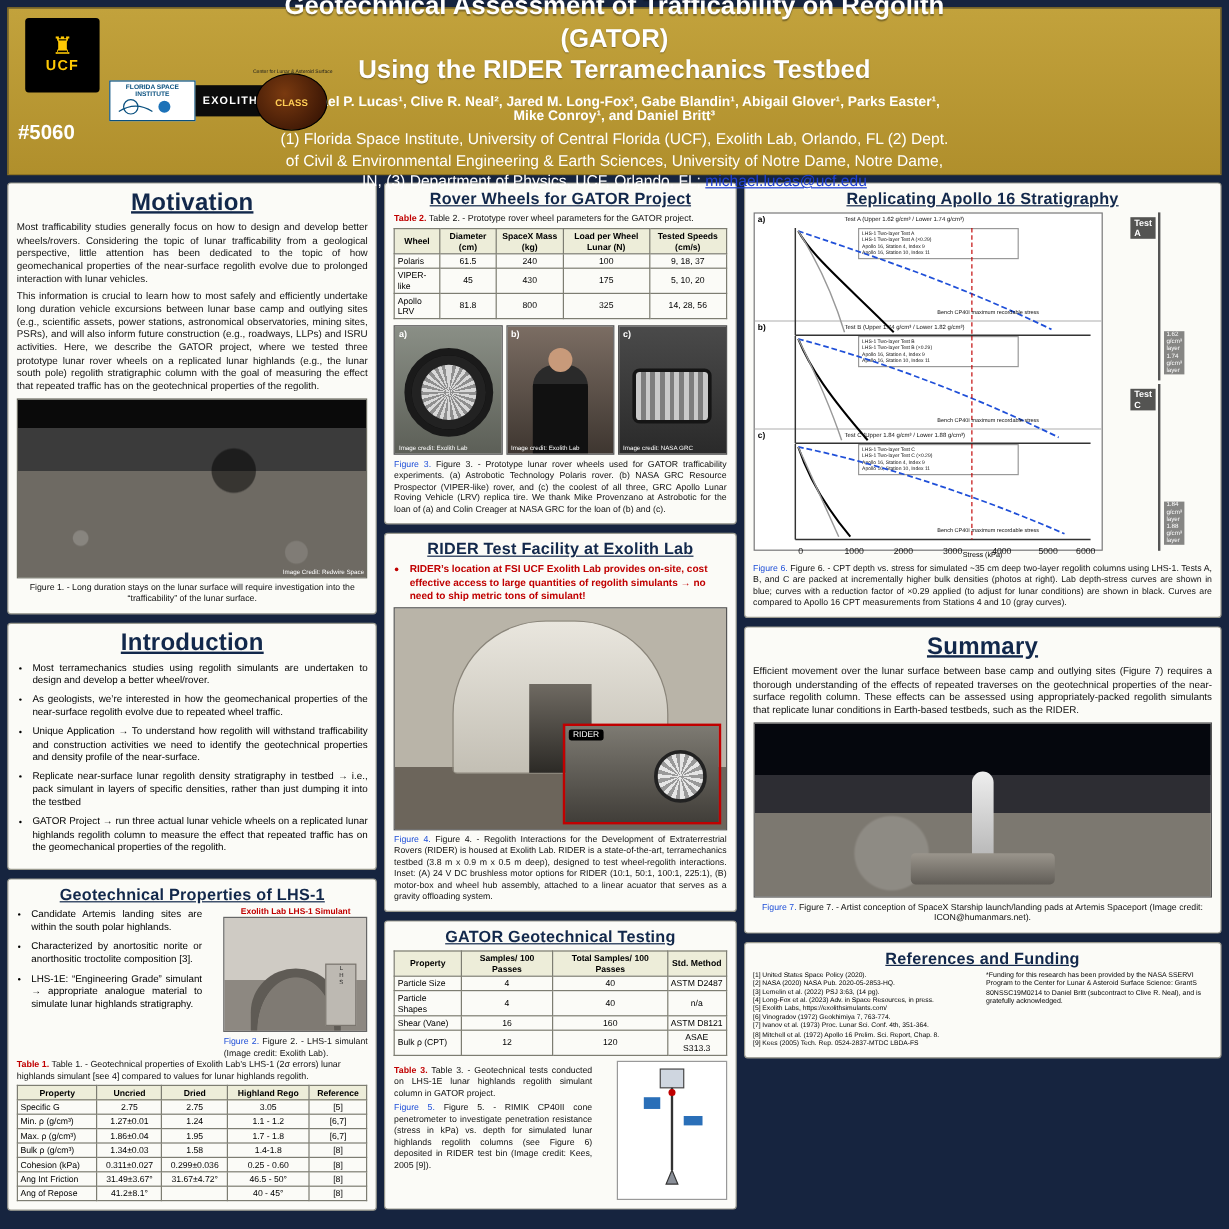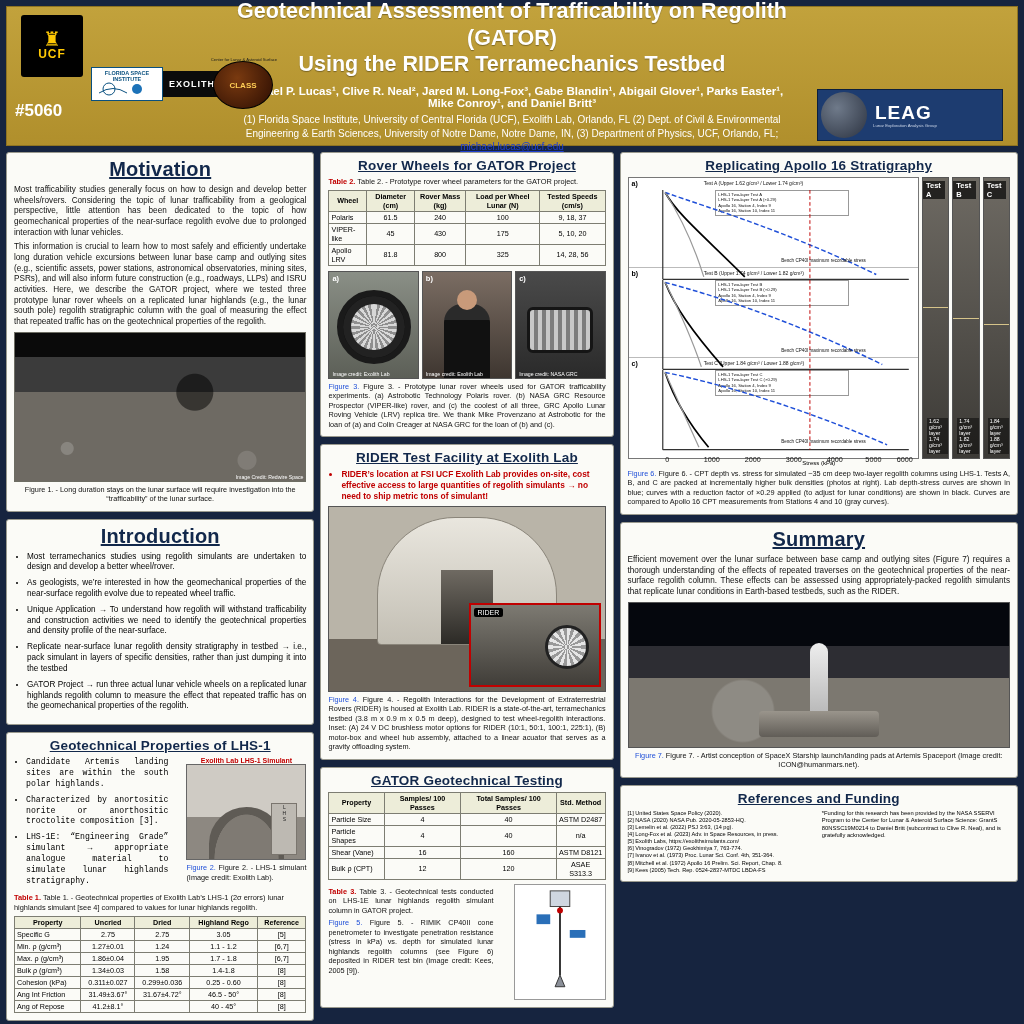--- a/index.html
+++ b/index.html
@@ -37,21 +37,21 @@
      display:flex; align-items:center; justify-content:center; color:#d4a017; font-weight:bold; font-size:27px; letter-spacing:-2px;}
   .leag { position:absolute; right:8px; top:78px; width:186px; height:52px; background:#1d3c70; border:1px solid #0b1f3d;
      display:flex; align-items:center; color:#fff; }
   .leag-moon { width:46px; height:46px; border-radius:50%; background:radial-gradient(circle at 35% 35%, #6f7a8a, #2b3240);
      margin-left:3px; flex:0 0 auto; }
   .leag-txt { font-size:19px; font-weight:bold; letter-spacing:1px; color:#fff; padding-left:8px; }
   .leag-sub { font-size:4.3px; color:#cbd6e8; line-height:1.15; padding-left:6px; }
   .title-wrap { width:560px; text-align:center; color:#fff; }
   .p-title { font-size:21.5px; font-weight:bold; line-height:1.22; text-shadow:0 1px 1px rgba(0,0,0,.35); }
   .p-authors { font-size:11.5px; font-weight:bold; margin-top:8px; color:#fff; }
-  .p-affil { font-size:10px; line-height:1.35; margin-top:4px; color:#fff; }
+  .p-affil { font-size:13px; line-height:1.35; margin-top:4px; color:#fff; }
   .p-affil a { color:#1f3fd0; }
 
   
   .cols { display:flex; gap:6px; margin-top:6px; }
   .col { display:flex; flex-direction:column; gap:7px; }
   .col1 { width:322px; }
   .col2 { width:306px; }
   .col3 { width:416px; }
 
   .card {
@@ -124,21 +124,21 @@
     background:linear-gradient(180deg,#6f6a62,#2c2a26); }
   .rider-inset { position:absolute; right:4px; bottom:4px; width:132px; height:84px; border:2px solid #c00000;
     background:linear-gradient(180deg,#7d7a72,#413e39); overflow:hidden; }
   .rider-badge { position:absolute; left:3px; top:3px; font-size:7px; color:#fff; background:#000; padding:1px 4px; border-radius:2px;}
   .rider-wheel { position:absolute; right:10px; top:20px; width:44px; height:44px; border-radius:50%;
     background:repeating-conic-gradient(#e6e6e6 0 12deg,#999 12deg 24deg); border:3px solid #222; }
 
   
   .strat { display:flex; gap:3px; height:282px; }
   .strat-left { flex:1; background:#fff; border:1px solid #777; position:relative; }
-  .strat-right { width:88px; display:flex; flex-direction:row; gap:3px; }
+  .strat-right { width:88px; display:flex; flex-direction:column; gap:3px;align-items:center; }
   .strat-img { flex:1; position:relative; background:linear-gradient(180deg,#6e6a63,#3c3a36); border:1px solid #555; }
   .strat-img .lbl { position:absolute; right:3px; top:3px; font-size:7.5px; font-weight:bold; color:#fff;
      background:#000a; padding:0 3px; }
   .strat-img .band { position:absolute; left:0; right:0; height:1px; background:#d6c48a; }
   .strat-img .note { position:absolute; left:4px; bottom:4px; font-size:5.2px; color:#fff; background:#0007; padding:0 2px;}
   .sub { position:relative; height:90px; border-bottom:1px solid #bbb; }
   .sub .ttl { position:absolute; left:26%; top:2px; font-size:5px; color:#111; }
   .sub .panel-id { position:absolute; left:3px; top:2px; font-size:7px; font-weight:bold; }
   .sub .legend { position:absolute; left:30%; top:12px; width:46%; height:26px; border:1px solid #999; background:#fff;
      font-size:4.2px; padding:1px 2px; color:#111; line-height:1.25; }
@@ -210,27 +210,20 @@
       <div class="p-authors">Michael P. Lucas¹, Clive R. Neal², Jared M. Long-Fox³, Gabe Blandin¹, Abigail Glover¹, Parks Easter¹, Mike Conroy¹, and Daniel Britt³</div>
       <div class="p-affil">
         <span>(1) Florida Space Institute, University of Central Florida (UCF), Exolith Lab, Orlando, FL (2) Dept. of Civil &amp; Environmental Engineering &amp; Earth Sciences, University of Notre Dame, Notre Dame, IN, (3) Department of Physics, UCF, Orlando, FL;</span>
         <a href="#">michael.lucas@ucf.edu</a>
       </div>
     </div>
 
     <div class="poster-num">#5060</div>
 
     <div class="hdr-right">
-      <div class="leag">
-        <div class="leag-moon"></div>
-        <div>
-          <div class="leag-txt">LEAG</div>
-          <div class="leag-sub">Lunar Exploration Analysis Group</div>
-        </div>
-      </div>
     </div>
   </div>
 
   <div class="cols">
 
     <div class="col col1">
 
       <div class="card">
         <h2>Motivation</h2>
         <p class="body">Most trafficability studies generally focus on how to design and develop better wheels/rovers. Considering the topic of lunar trafficability from a geological perspective, little attention has been dedicated to the topic of how geomechanical properties of the near-surface regolith evolve due to prolonged interaction with lunar vehicles.</p>
@@ -248,21 +241,21 @@
           <li>As geologists, we’re interested in how the geomechanical properties of the near-surface regolith evolve due to repeated wheel traffic.</li>
           <li>Unique Application → To understand how regolith will withstand trafficability and construction activities we need to identify the geotechnical properties and density profile of the near-surface.</li>
           <li>Replicate near-surface lunar regolith density stratigraphy in testbed → i.e., pack simulant in layers of specific densities, rather than just dumping it into the testbed</li>
           <li>GATOR Project → run three actual lunar vehicle wheels on a replicated lunar highlands regolith column to measure the effect that repeated traffic has on the geomechanical properties of the regolith.</li>
         </ul>
       </div>
 
       <div class="card">
         <h2 class="sm">Geotechnical Properties of LHS-1</h2>
         <div style="display:flex; gap:6px;">
-          <ul class="body" style="flex:1; padding-left:12px;font-family:Liberation Mono, monospace;">
+          <ul class="body" style="flex:1; padding-left:12px;">
             <li>Candidate Artemis landing sites are within the south polar highlands.</li>
             <li>Characterized by anortositic norite or anorthositic troctolite composition [3].</li>
             <li>LHS-1E: “Engineering Grade” simulant → appropriate analogue material to simulate lunar highlands stratigraphy.</li>
           </ul>
           <div style="width:120px;margin-left:12px;">
             <div class="red center" style="font-size:7px;">Exolith Lab LHS-1 Simulant</div>
             <div class="lhs-photo">
               <div class="lhs-pile"></div>
               <div class="lhs-tube">
                 <span>L<br>H<br>S</span>
@@ -350,21 +343,21 @@
         <h2 class="sm">Rover Wheels for GATOR Project</h2>
         <div class="tblcap">
           <span class="red">Table 2.</span>
           <span>Table 2. - Prototype rover wheel parameters for the GATOR project.</span>
         </div>
         <table class="dt">
           <thead>
             <tr>
               <th>Wheel</th>
               <th>Diameter (cm)</th>
-              <th>Rover Mass (kg)</th>
+              <th>SpaceX Mass (kg)</th>
               <th>Load per Wheel Lunar (N)</th>
               <th>Tested Speeds (cm/s)</th>
             </tr>
           </thead>
           <tbody>
             <tr>
               <td class="lft">Polaris</td>
               <td>61.5</td>
               <td>240</td>
               <td>100</td>
@@ -575,26 +568,20 @@
           </div>
 
           <div class="strat-right">
             <div class="strat-img">
               <div class="lbl">Test A</div>
               <div class="band" style="top:46%;"></div>
               <div class="note">1.62 g/cm³ layer
 1.74 g/cm³ layer</div>
             </div>
             <div class="strat-img">
-              <div class="lbl">Test B</div>
-              <div class="band" style="top:50%;"></div>
-              <div class="note">1.74 g/cm³ layer
-1.82 g/cm³ layer</div>
-            </div>
-            <div class="strat-img">
               <div class="lbl">Test C</div>
               <div class="band" style="top:52%;"></div>
               <div class="note">1.84 g/cm³ layer
 1.88 g/cm³ layer</div>
             </div>
           </div>
         </div>
         <div class="center" style="font-size:6px; margin-top:1px;">Stress (kPa)</div>
         <div class="capt">
           <span class="blue">Figure 6.</span>

